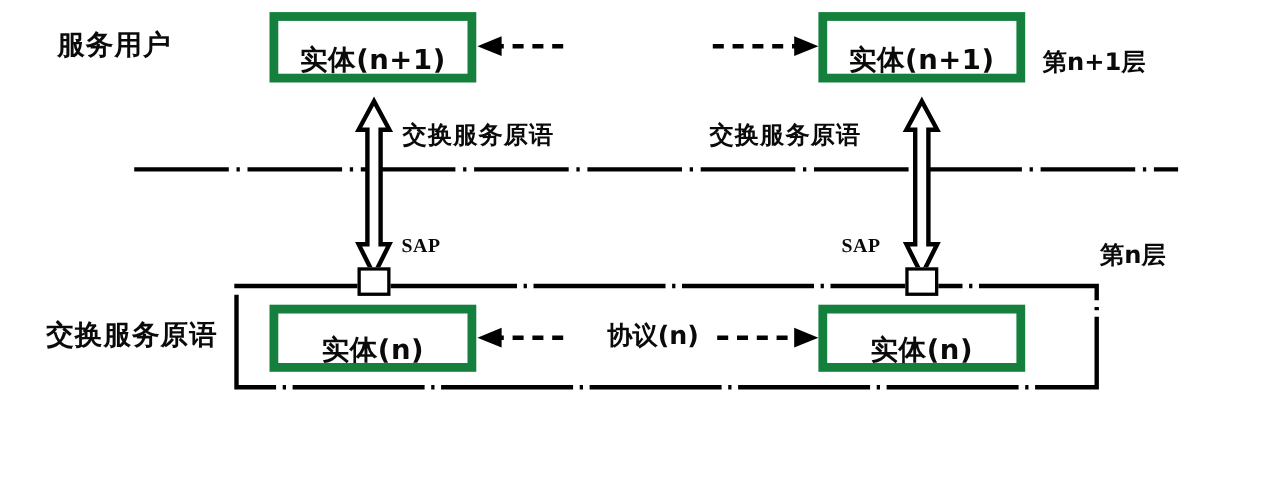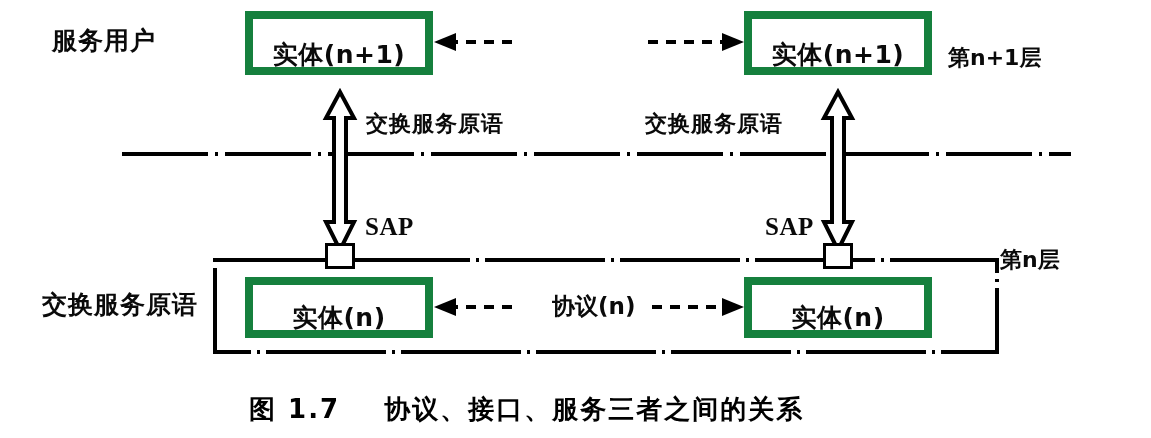--- a/index.html
+++ b/index.html
@@ -42,21 +42,21 @@
     letter-spacing: 0.5px;
   }
   .proto-label {
     font-size: 23px;
   }
   .prim-label {
     font-size: 22px;
     letter-spacing: 1px;
   }
   .sap-label {
-    font-size: 25px;
+    font-size: 18px;
     font-family: "Liberation Serif", "DejaVu Serif", serif;
     font-weight: bold;
     letter-spacing: 0.5px;
   }
   .caption {
     position: absolute;
     font-size: 26px;
     font-weight: bold;
     letter-spacing: 2px;
     white-space: nowrap;
@@ -136,21 +136,21 @@
   </svg>
 
   <div class="lbl cjk side-label" style="left:52px; top:28px;">服务用户</div>
 
   <div class="lbl cjk side-label" style="left:42px; top:292px;">交换服务原语</div>
 
   <div class="lbl cjk layer-label" style="left:948px; top:47px;">
     <span>第n+1层</span>
   </div>
 
-  <div class="lbl cjk layer-label" style="left:1000px; top:222px;margin-top:27px;">
+  <div class="lbl cjk layer-label" style="left:1000px; top:222px;">
     <span>第n层</span>
   </div>
 
   <div class="box z5" style="left:245px; top:11px; width:188px; height:64px;">
     <span class="lbl cjk entity-label" style="position:static;">实体(n+1)</span>
   </div>
 
   <div class="box z5" style="left:744px; top:11px; width:188px; height:64px;">
     <span class="lbl cjk entity-label" style="position:static;">实体(n+1)</span>
   </div>
@@ -169,19 +169,14 @@
   <div class="lbl cjk prim-label" style="left:366px; top:113px;">交换服务原语</div>
 
   <div class="lbl cjk prim-label" style="left:645px; top:113px;">交换服务原语</div>
 
   <div class="sapbox" style="left:325px; top:243px; width:30px; height:26px;"></div>
   <div class="lbl sap-label" style="left:365px; top:214px;">SAP</div>
 
   <div class="sapbox" style="left:823px; top:243px; width:30px; height:26px;"></div>
   <div class="lbl sap-label" style="left:765px; top:214px;">SAP</div>
 
-  <div class="caption cjk" style="left:249px; top:392px;">
-    <span>图 1.7</span>
-    <span style="display:inline-block; width:22px;"></span>
-    <span>协议、接口、服务三者之间的关系</span>
-  </div>
 
 </div>
 
 </body></html>

